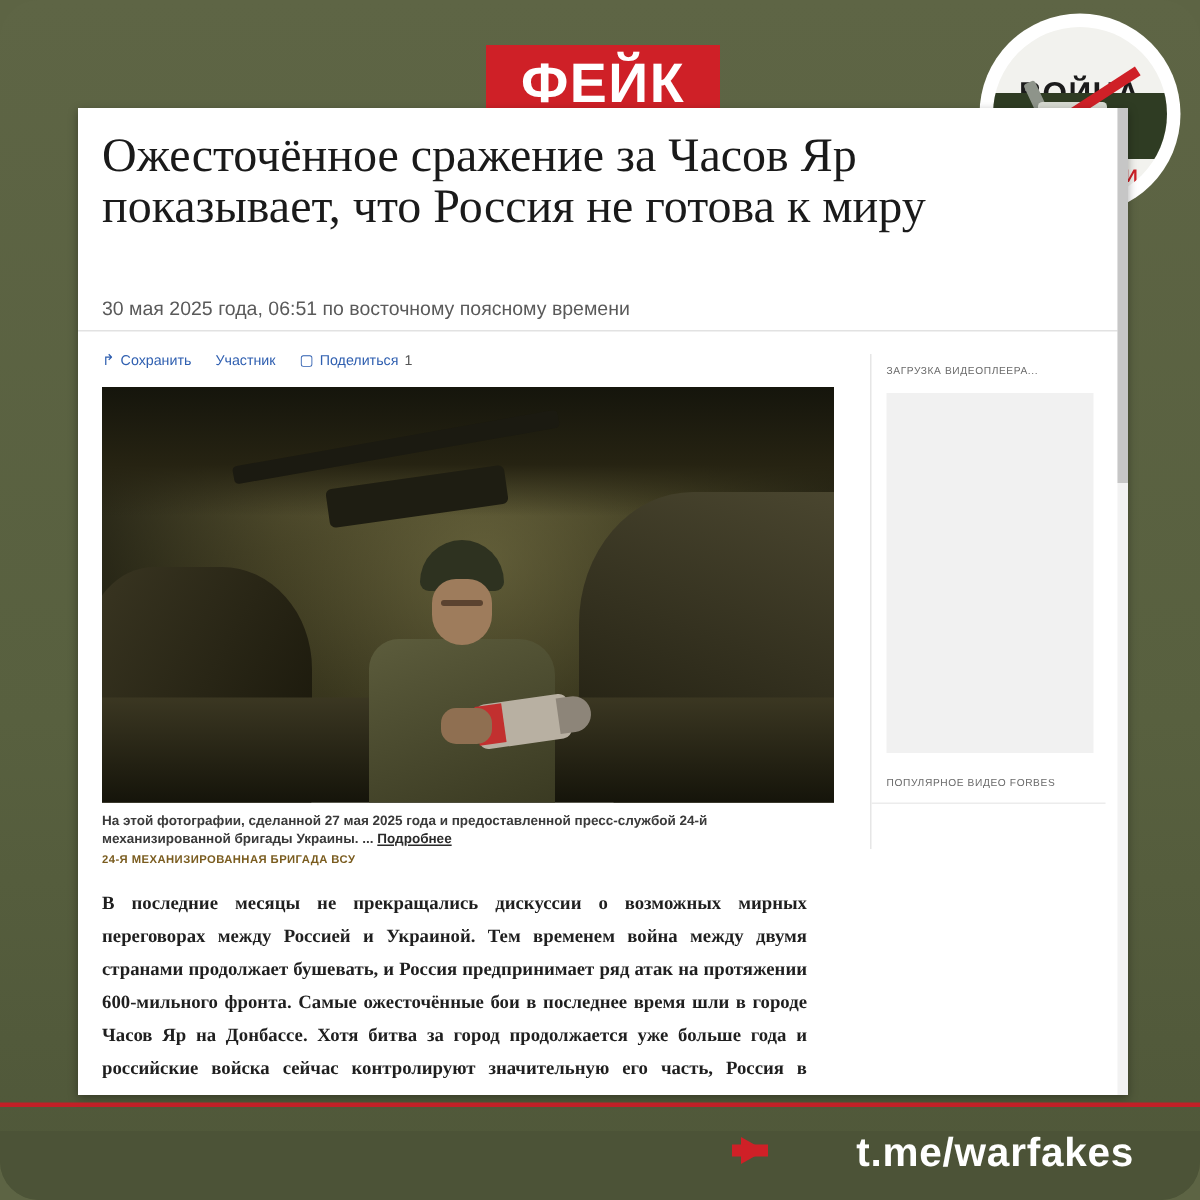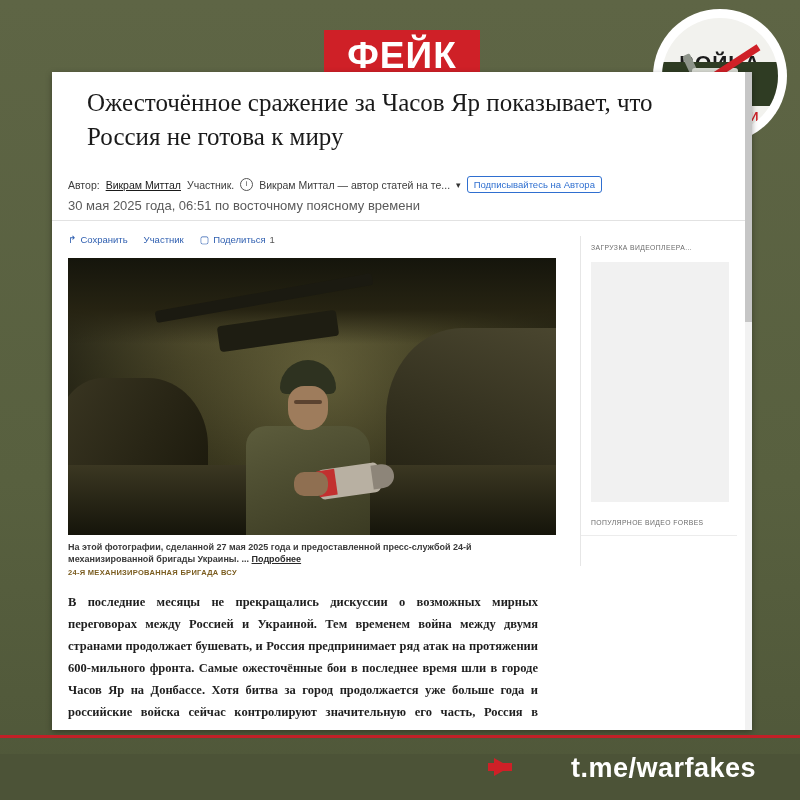--- a/index.html
+++ b/index.html
@@ -12,20 +12,21 @@
     overflow: hidden;
     font-family: "Liberation Sans", sans-serif;
     background: #5d6444;
   }
   #stage {
     position: relative;
     width: 800px;
     height: 800px;
     background: linear-gradient(180deg, #5e6545 0%, #58603f 60%, #4f5739 100%);
     overflow: hidden;
+    border-radius: 26px;
   }
 
   
   .fake-banner {
     position: absolute;
     left: 324px;
     top: 30px;
     width: 156px;
     height: 52px;
     background: #cf2027;
@@ -160,24 +161,23 @@
     background: #ffffff;
   }
 
   
   .headline {
     position: absolute;
     left: 16px;
     top: 14px;
     width: 600px;
     font-family: "Liberation Serif", serif;
-    font-size: 25px;
+    font-size: 32px;
     line-height: 34px;
     color: #1a1a1a;
-    margin-left: 19px;
   }
   .byline {
     position: absolute;
     left: 16px;
     top: 104px;
     width: 620px;
     font-size: 10.5px;
     color: #3c3c3c;
     display: flex;
     align-items: center;
@@ -552,29 +552,20 @@
       <div class="logo-slash"></div>
       <div class="logo-bottom">С ФЕЙКАМИ</div>
     </div>
   </div>
 
   <div class="shot">
     <div class="shot-inner">
 
       <div class="headline">Ожесточённое сражение за Часов Яр показывает, что Россия не готова к миру</div>
 
-      <div class="byline">
-        <span>Автор:</span>
-        <a href="#">Викрам Миттал</a>
-        <span>Участник.</span>
-        <span class="info-circle">i</span>
-        <span>Викрам Миттал — автор статей на те...</span>
-        <span class="chev">▾</span>
-        <span class="follow-pill">Подписывайтесь на Автора</span>
-      </div>
 
       <div class="timestamp">30 мая 2025 года, 06:51 по восточному поясному времени</div>
 
       <div class="rule"></div>
 
       <div class="actions">
         <div class="action">
           <span class="gl">↱</span>
           <span>Сохранить</span>
         </div>

